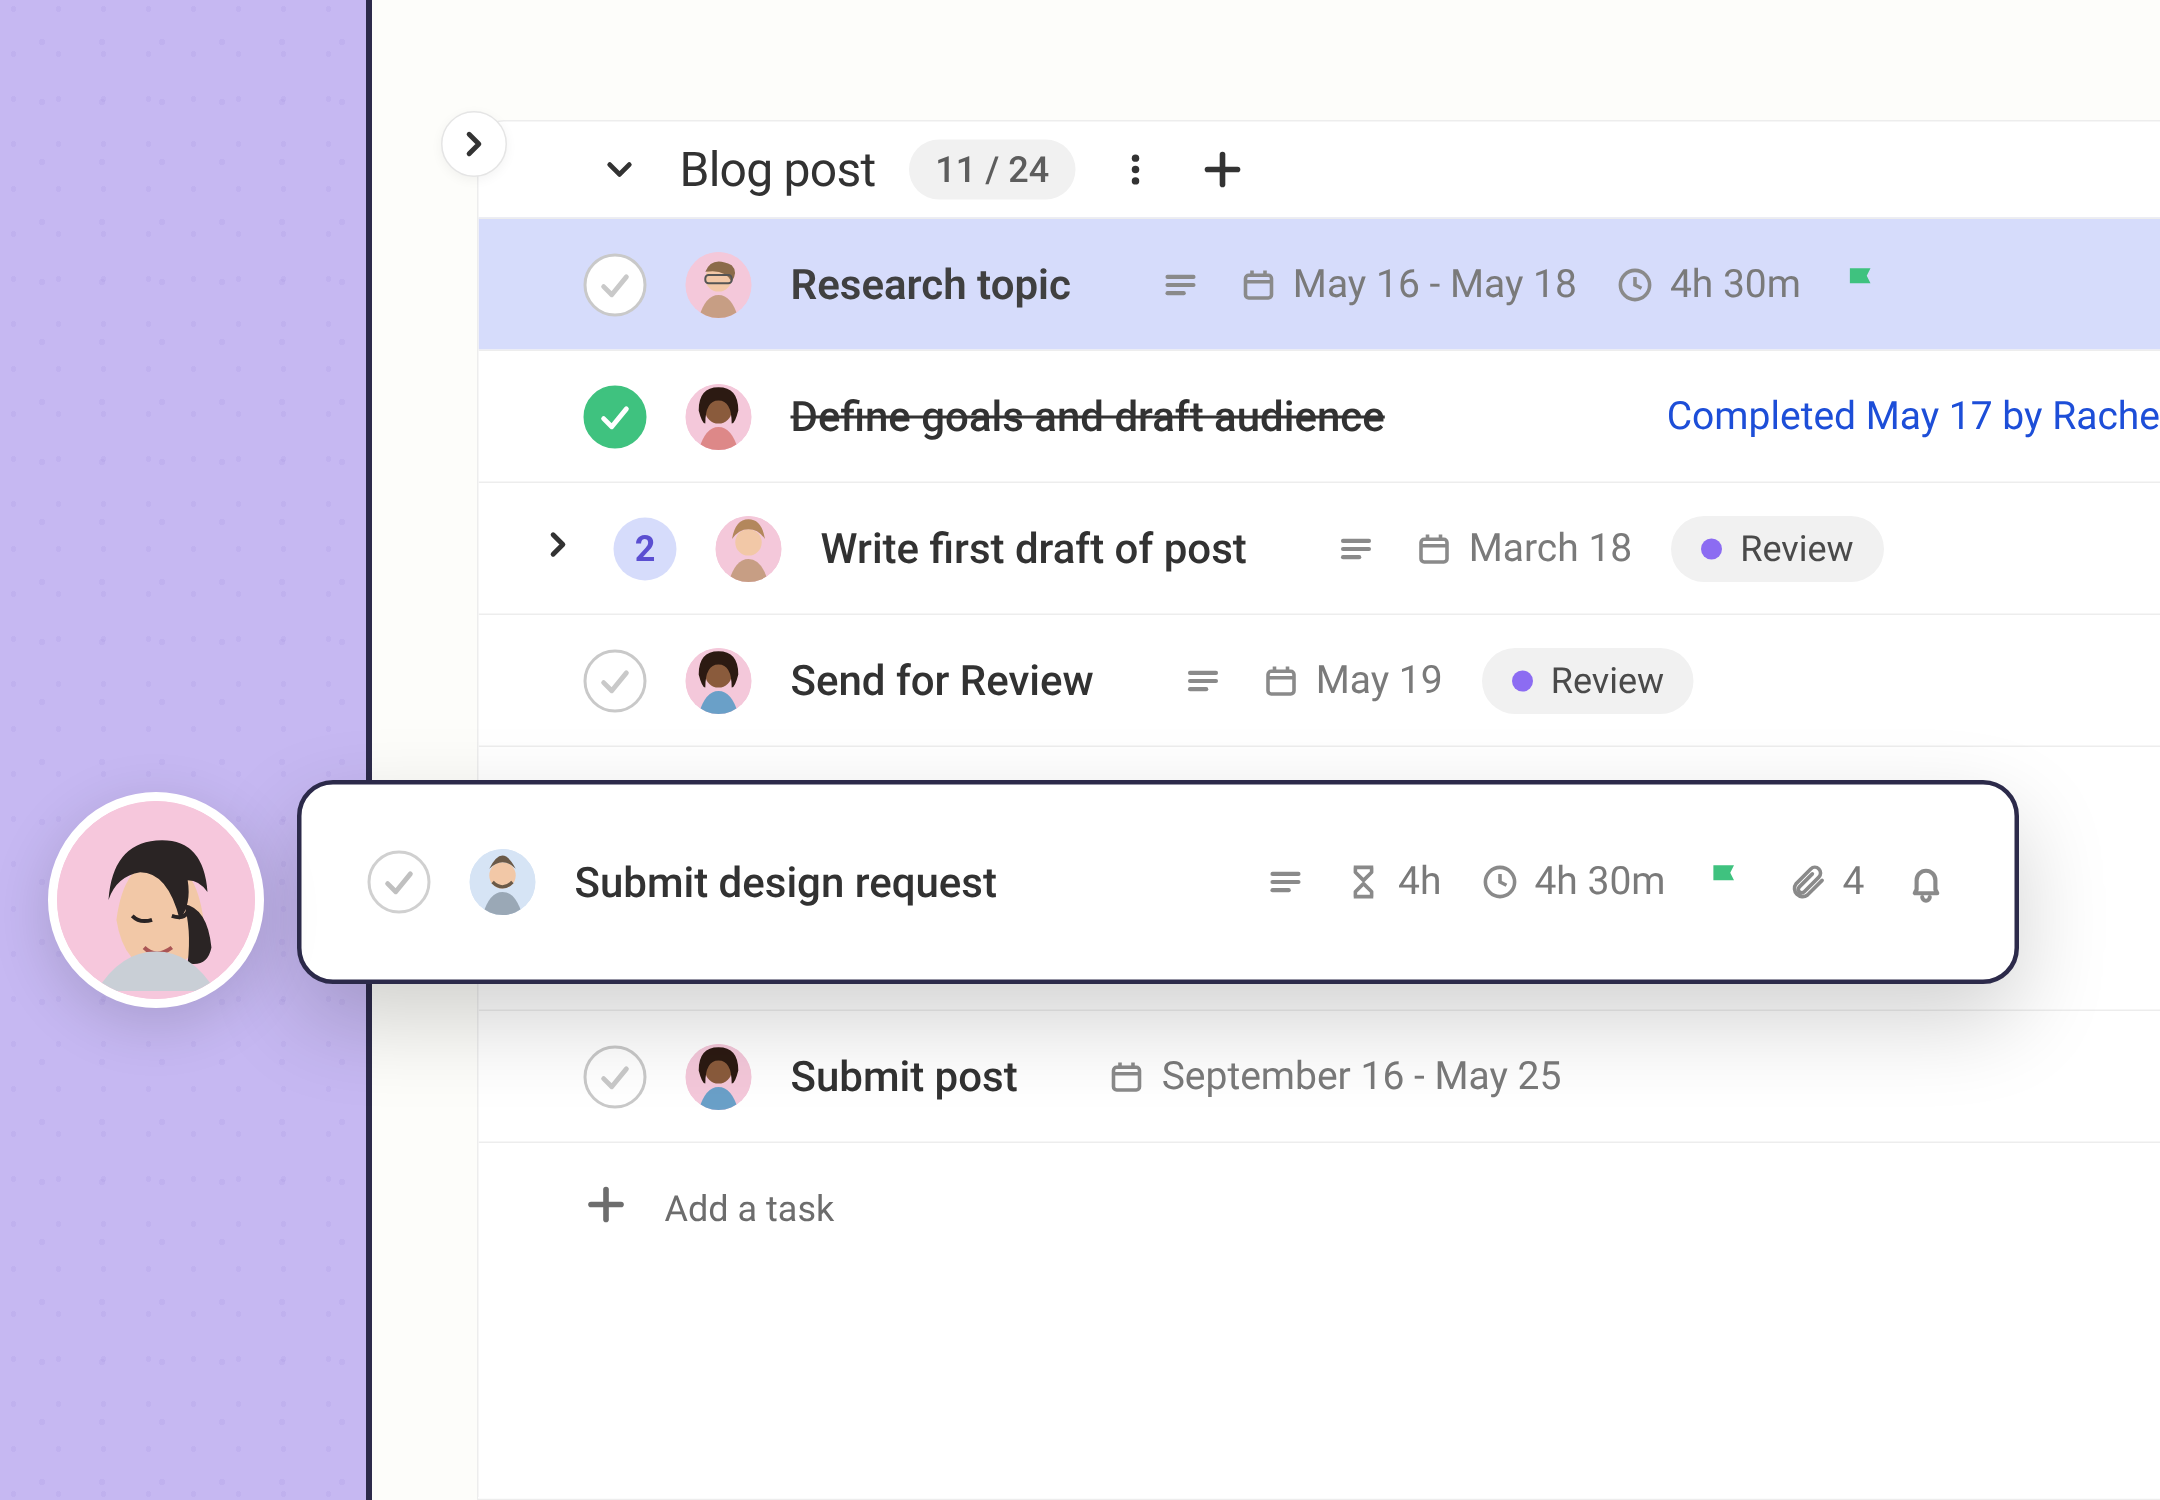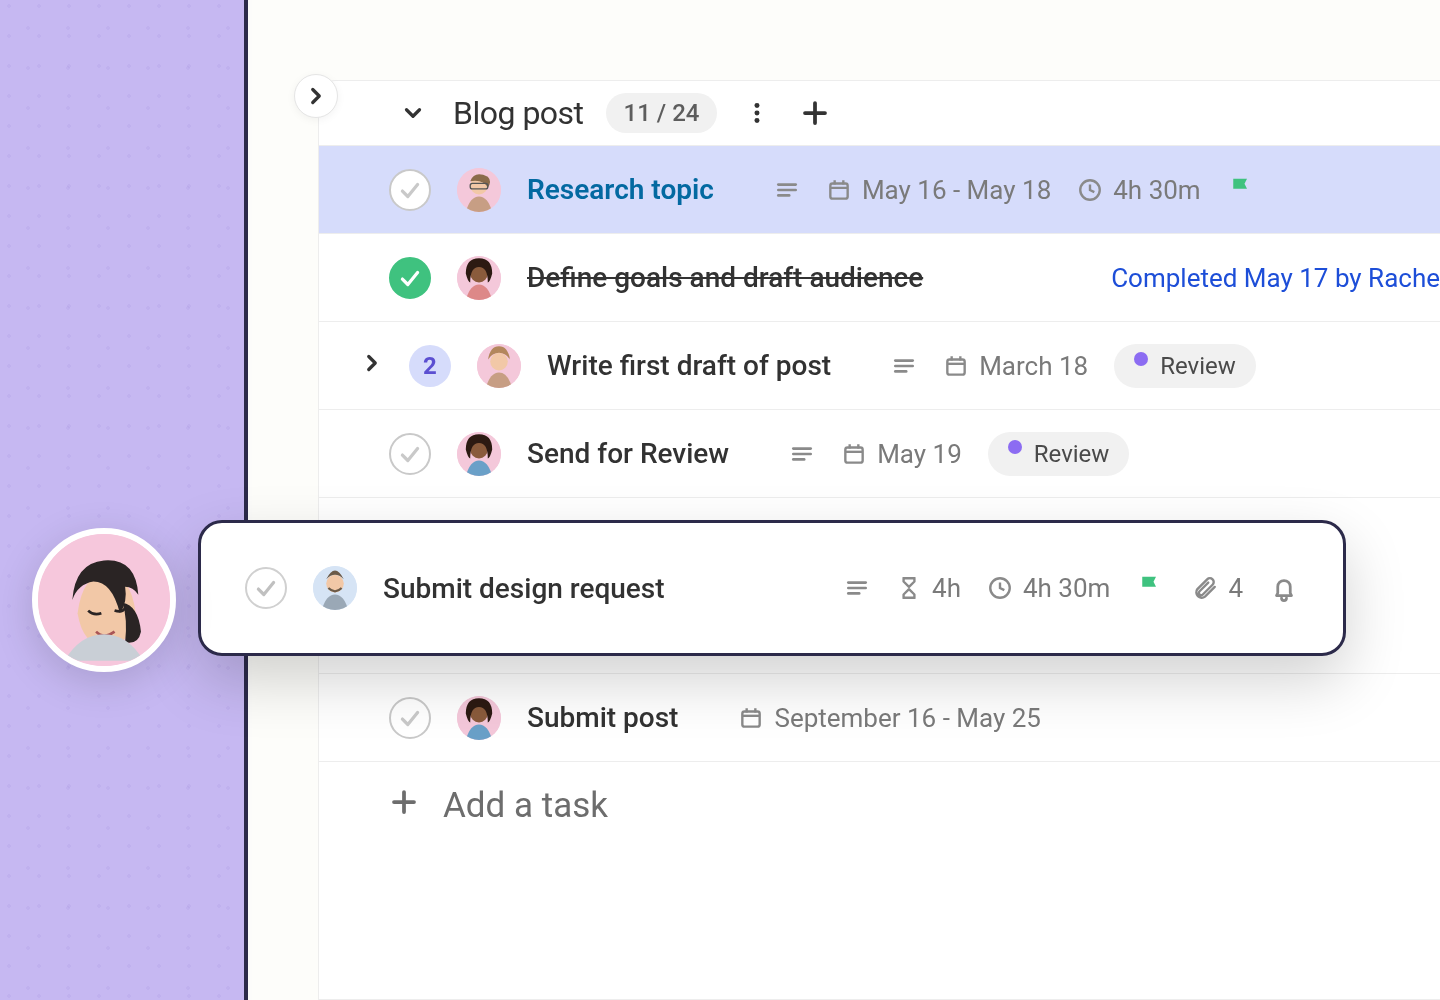--- a/index.html
+++ b/index.html
@@ -144,36 +144,36 @@
   .assignee {
     flex: 0 0 44px;
     width: 44px; height: 44px;
     border-radius: 50%;
     overflow: hidden;
     background: #f4c8da;
   }
   .assignee svg { width:100%; height:100%; display:block; }
 
   .task-title { font-weight: 500; color: #323232; }
-  .task-title.sel { color: #0369a1; font-weight: 600; }
+  .task-title.sel { color: #404040; font-weight: 600; }
   .task-title.done { text-decoration: line-through; color: #323232; }
 
   .spacer { flex: 0 0 8px; }
 
   .meta {
     display: inline-flex; align-items: center;
     gap: 10px;
     color: #7a7a7a;
     font-size: 26px;
     justify-content: center;
   }
   .meta .ic { width: 26px; height: 26px; display:inline-flex; align-items:center; justify-content:center; }
 
   .status-tag {
-    display: inline-flex; gap: 12px;
+    display: inline-flex; align-items: center; gap: 12px;
     background: #f1f1f1;
     color: #4a4a4a;
     font-size: 24px;
     padding: 8px 20px;
     border-radius: 999px;
   }
   .status-dot { width: 14px; height: 14px; border-radius: 50%; background: #8c6cf2; }
 
   .flag-green { color: #3fc27f; }
 
@@ -201,21 +201,21 @@
 
   
   .gap-row { height: 176px; border-top: 1px solid #ededed; }
 
   
   .add-task {
     display: flex; align-items: center;
     height: 88px;
     padding-left: 70px;
     gap: 24px;
-    font-size: 35px;
+    font-size: 24px;
     color: #6d6d6d;
     border-top: 1px solid #ededed;
   }
 
   
   svg.ic20 { width: 26px; height: 26px; }
   svg.ic24 { width: 30px; height: 30px; }
 </style>
 </head>
 <body>

